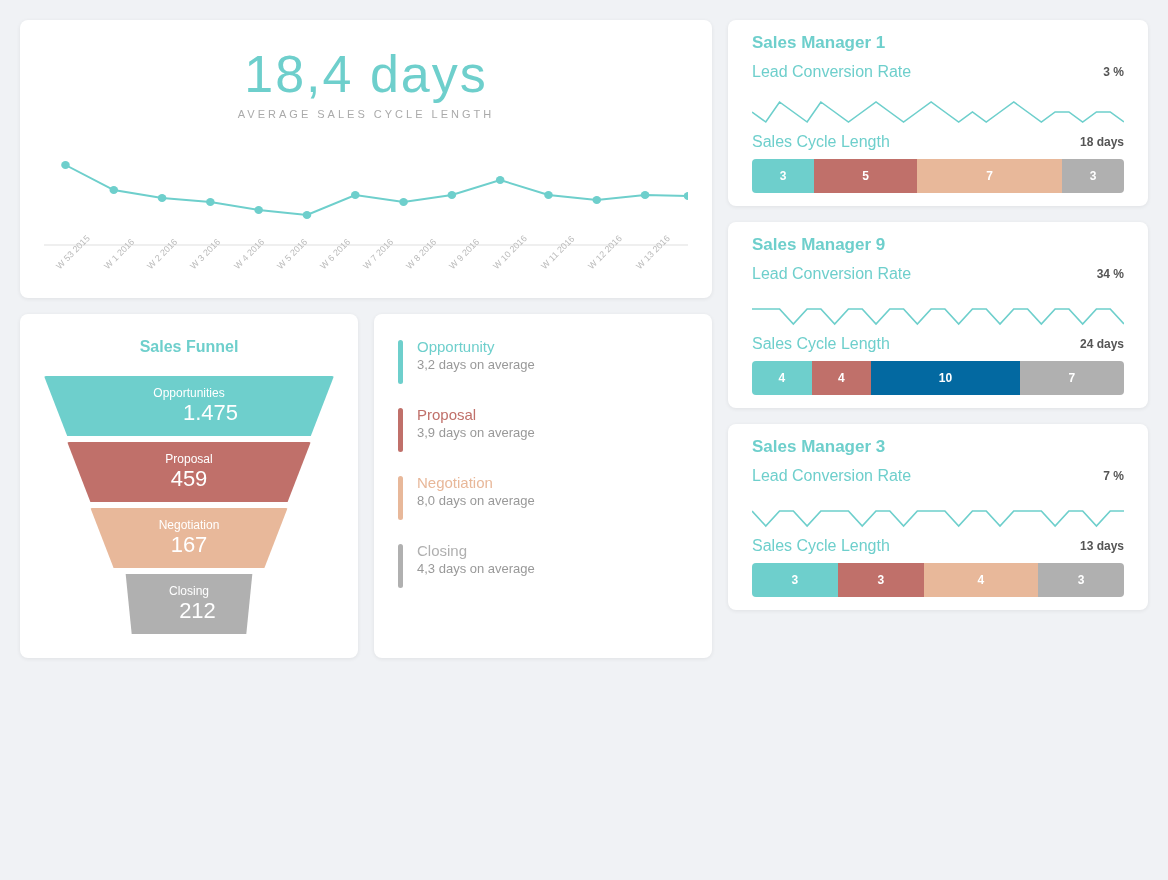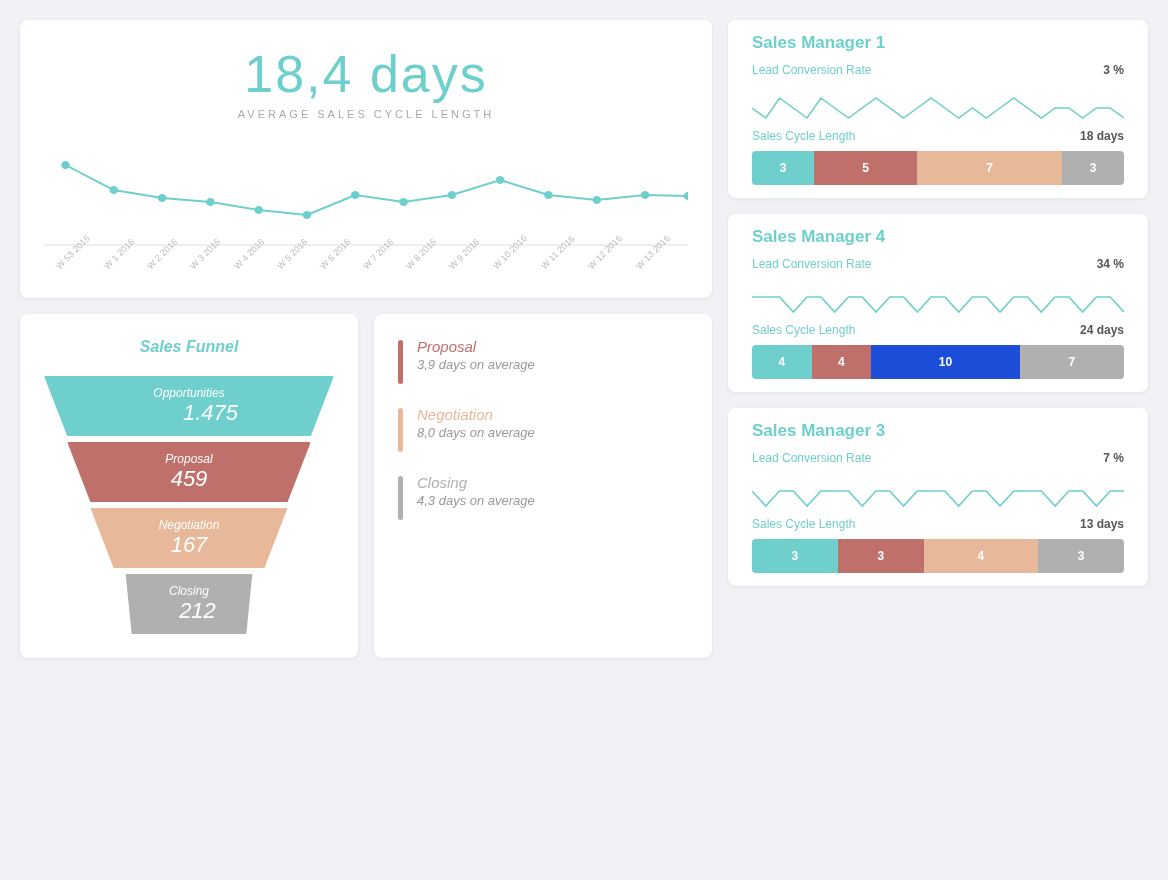--- a/index.html
+++ b/index.html
@@ -61,21 +61,20 @@
       display: inline-block;
       white-space: nowrap;
     }
     
     .bottom-left {
       grid-column: 1;
       grid-row: 2;
       display: grid;
       grid-template-columns: 1fr 1fr;
       gap: 16px;
-      font-style: italic;
     }
     
     .funnel-card {
       background: #fff;
       border-radius: 8px;
       padding: 24px;
       box-shadow: 0 1px 4px rgba(0,0,0,0.07);
     }
     .funnel-card .card-title {
       text-align: center;
@@ -155,21 +154,21 @@
       font-weight: 700;
       margin-bottom: 10px;
     }
     .manager-metric-row {
       display: flex;
       justify-content: space-between;
       align-items: center;
       margin-bottom: 6px;
     }
     .manager-metric-row .metric-label {
-      font-size: 12px;
+      font-size: 16px;
       color: #6ecfcc;
     }
     .manager-metric-row .metric-value {
       font-size: 12px;
       color: #555;
       font-weight: 600;
     }
     .sparkline-container {
       width: 100%;
       height: 36px;
@@ -257,38 +256,38 @@
       <span class="metric-value">18 days</span>
     </div>
     <div class="stage-bar-row">
           <div class="stage-bar-segment" style="flex:3;background:#6ecfcc;">3</div>
           <div class="stage-bar-segment" style="flex:5;background:#c0706a;">5</div>
           <div class="stage-bar-segment" style="flex:7;background:#e8b89a;">7</div>
           <div class="stage-bar-segment" style="flex:3;background:#b0b0b0;">3</div>
         </div>
   </div>
       <div class="manager-card">
-    <div class="manager-name">Sales Manager 4</div>
+    <div class="manager-name">Sales Manager 9</div>
     <div class="manager-metric-row">
       <span class="metric-label">Lead Conversion Rate</span>
       <span class="metric-value">34 %</span>
     </div>
     <div class="sparkline-container">
       <svg width="100%" height="36" viewBox="0 0 340 36" preserveAspectRatio="none">
         <polyline points="0,18 12.592592592592592,18 25.185185185185183,18 37.77777777777778,33 50.37037037037037,18 62.96296296296296,18 75.55555555555556,33 88.14814814814814,18 100.74074074074073,18 113.33333333333333,33 125.92592592592592,18 138.5185185185185,18 151.11111111111111,33 163.7037037037037,18 176.29629629629628,18 188.88888888888889,33 201.48148148148147,18 214.07407407407408,18 226.66666666666666,33 239.25925925925927,18 251.85185185185185,18 264.44444444444446,33 277.037037037037,18 289.6296296296296,18 302.22222222222223,33 314.81481481481484,18 327.4074074074074,18 340,33" fill="none" stroke="#6ecfcc" stroke-width="1.5"></polyline>
       </svg>
     </div>
     <div class="manager-metric-row">
       <span class="metric-label">Sales Cycle Length</span>
       <span class="metric-value">24 days</span>
     </div>
     <div class="stage-bar-row">
           <div class="stage-bar-segment" style="flex:4;background:#6ecfcc;">4</div>
           <div class="stage-bar-segment" style="flex:4;background:#c0706a;">4</div>
-          <div class="stage-bar-segment" style="flex:10;background:#1d4ed8;">10</div>
+          <div class="stage-bar-segment" style="flex:10;background:#0369a1;">10</div>
           <div class="stage-bar-segment" style="flex:7;background:#b0b0b0;">7</div>
         </div>
   </div>
       <div class="manager-card">
     <div class="manager-name">Sales Manager 3</div>
     <div class="manager-metric-row">
       <span class="metric-label">Lead Conversion Rate</span>
       <span class="metric-value">7 %</span>
     </div>
     <div class="sparkline-container">
@@ -329,20 +328,27 @@
           <div class="funnel-stage" style="width: 52%; background: rgb(176, 176, 176); padding: 10px 0px; border-radius: 2px; clip-path: polygon(8% 0px, 92% 0px, 88% 100%, 12% 100%);">
             <span style="font-size:12px;">Closing</span>
             <span style="font-size:22px;font-weight:300;margin-left:17px;">212</span>
           </div>
         </div>
     </div>
 
     <div class="avg-stages-card">
       <div id="avg-stages-list">
           <div class="stage-item">
+    <div class="stage-color-bar" style="background:#6ecfcc;"></div>
+    <div class="stage-info">
+      <div class="stage-name" style="color:#6ecfcc;">Opportunity</div>
+      <div class="stage-days">3,2 days on average</div>
+    </div>
+  </div>
+          <div class="stage-item">
     <div class="stage-color-bar" style="background:#c0706a;"></div>
     <div class="stage-info">
       <div class="stage-name" style="color:#c0706a;">Proposal</div>
       <div class="stage-days">3,9 days on average</div>
     </div>
   </div>
           <div class="stage-item">
     <div class="stage-color-bar" style="background:#e8b89a;"></div>
     <div class="stage-info">
       <div class="stage-name" style="color:#e8b89a;">Negotiation</div>

